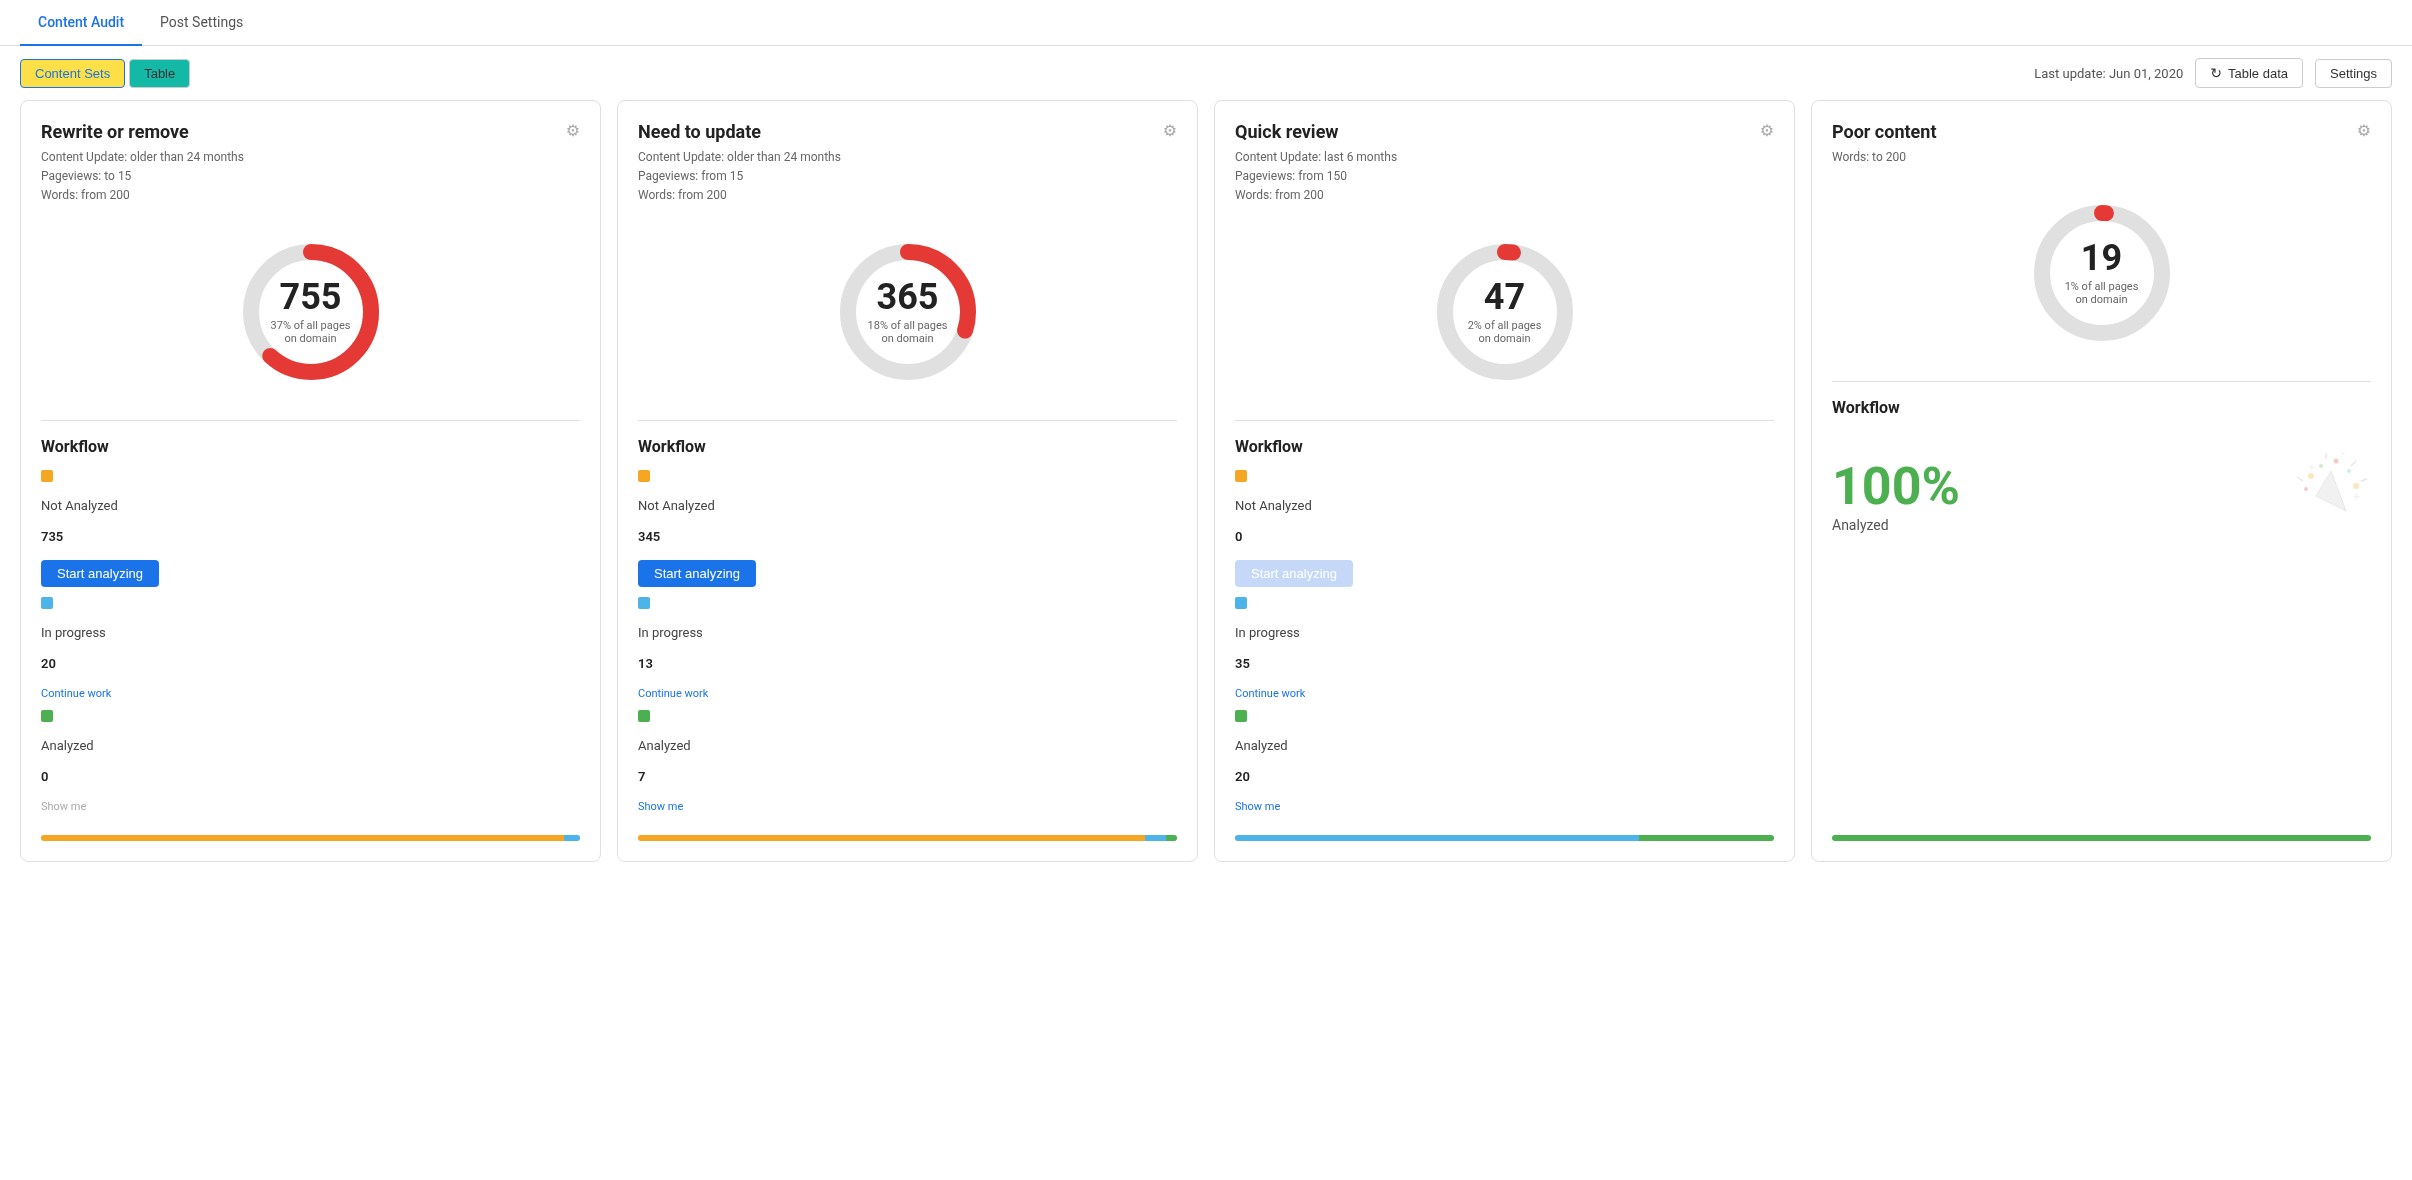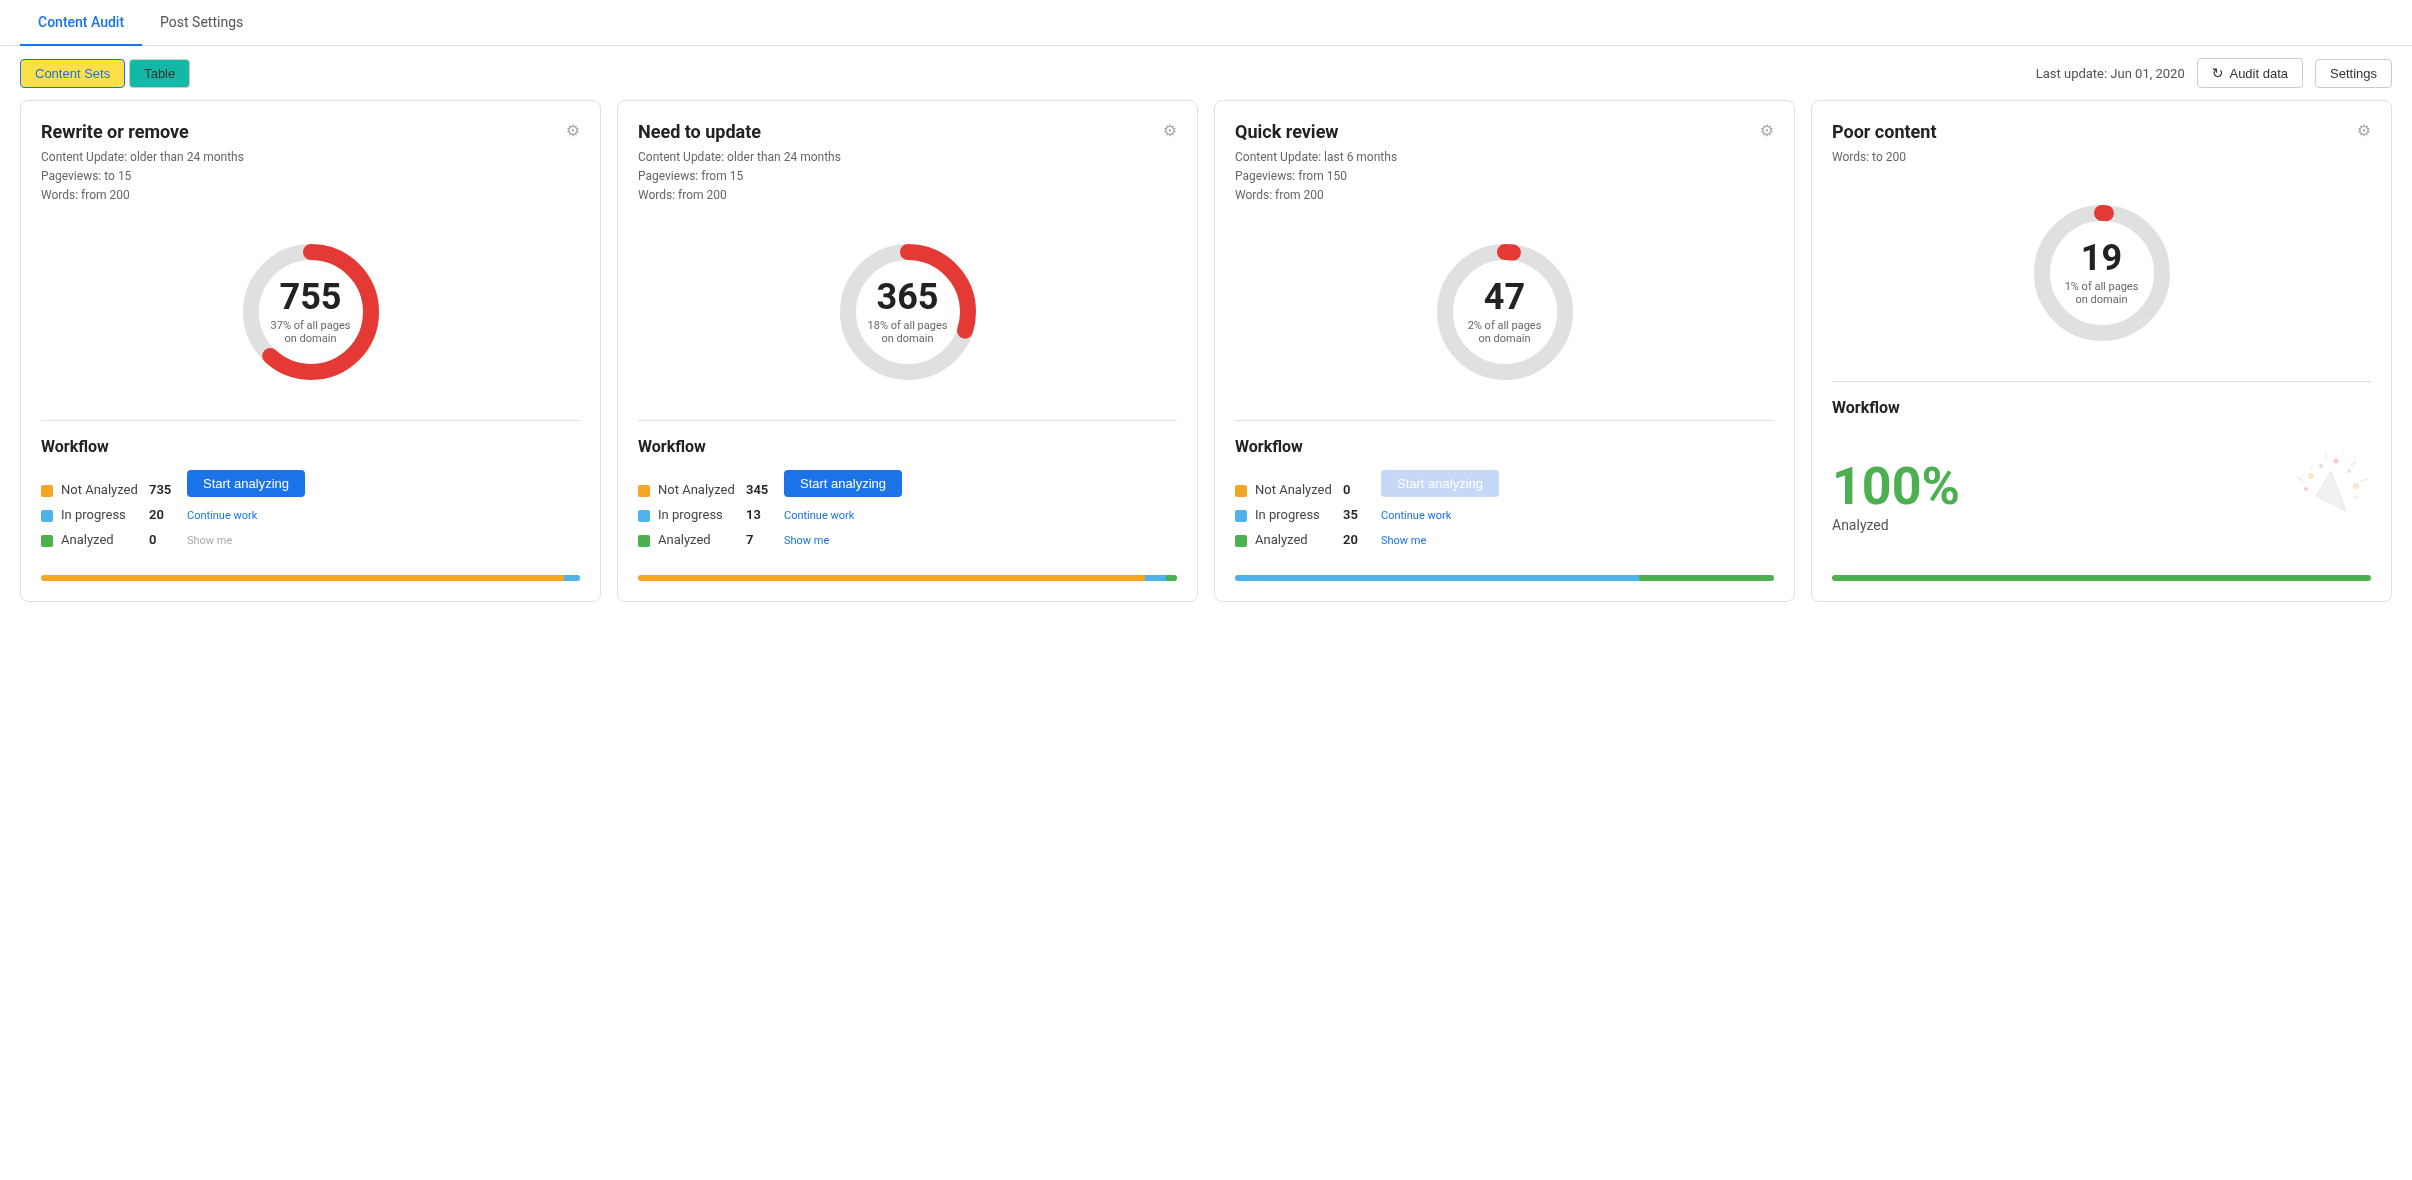--- a/index.html
+++ b/index.html
@@ -173,23 +173,24 @@
 
     
     .workflow-title {
       font-size: 16px;
       font-weight: 700;
       color: #222;
       margin-bottom: 14px;
     }
     .workflow-row {
       display: flex;
-      align-items: flex-end;
+      align-items: flex-start;
       margin-bottom: 10px;
-      gap: 8px;
+      gap: 16px;
+      flex-direction: column;
     }
     .status-dot {
       width: 12px;
       height: 12px;
       border-radius: 2px;
       flex-shrink: 0;
     }
     .dot-orange { background: #f5a623; }
     .dot-blue { background: #4db3e8; }
     .dot-green { background: #4caf50; }
@@ -291,21 +292,21 @@
 
 <div class="toolbar">
   <div class="toolbar-left">
     <button class="toolbar-btn active">Content Sets</button>
     <button class="toolbar-btn">Table</button>
   </div>
   <div class="toolbar-right">
     <span class="last-update-text">Last update: Jun 01, 2020</span>
     <button class="update-data-btn">
       <span style="font-size:14px;">↻</span>
-      <span>Audit data</span>
+      <span>Table data</span>
     </button>
     <button class="settings-btn">Settings</button>
   </div>
 </div>
 
 <div class="cards-container">
 
   <div class="card">
     <div class="card-header">
       <span class="card-title">Rewrite or remove</span>

